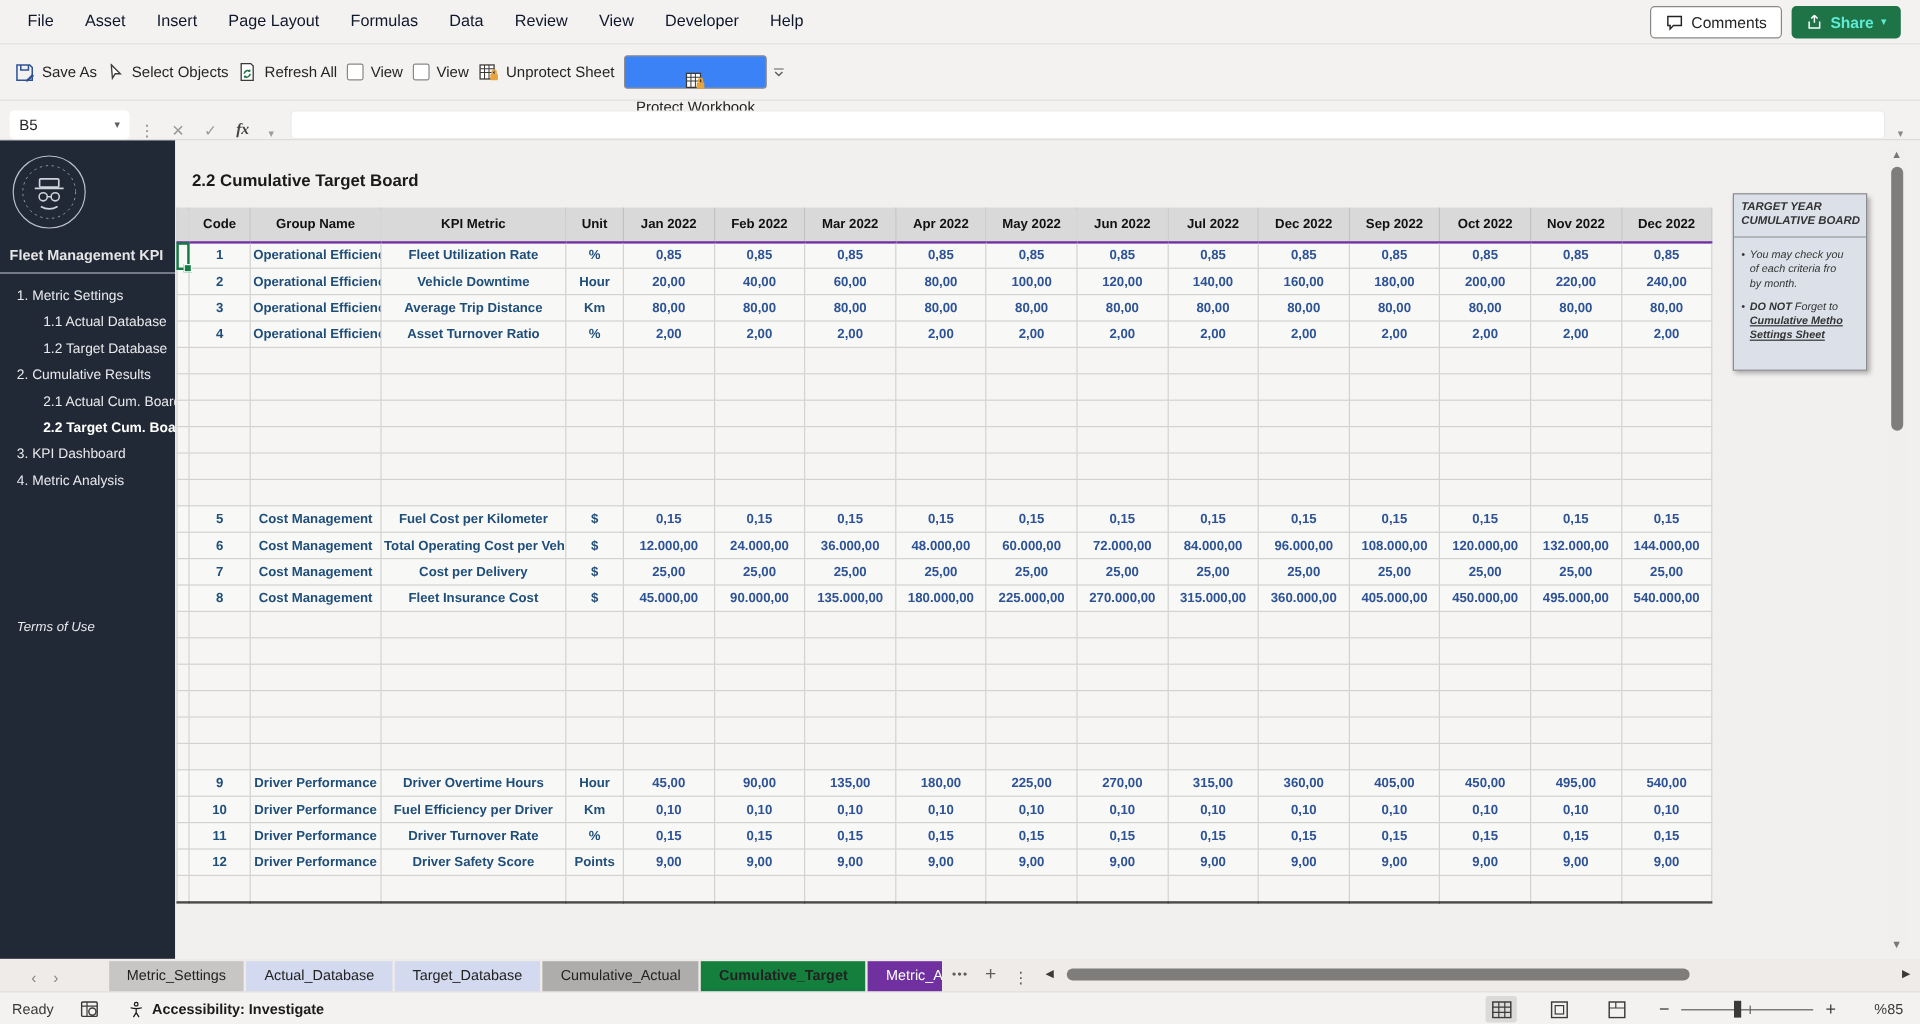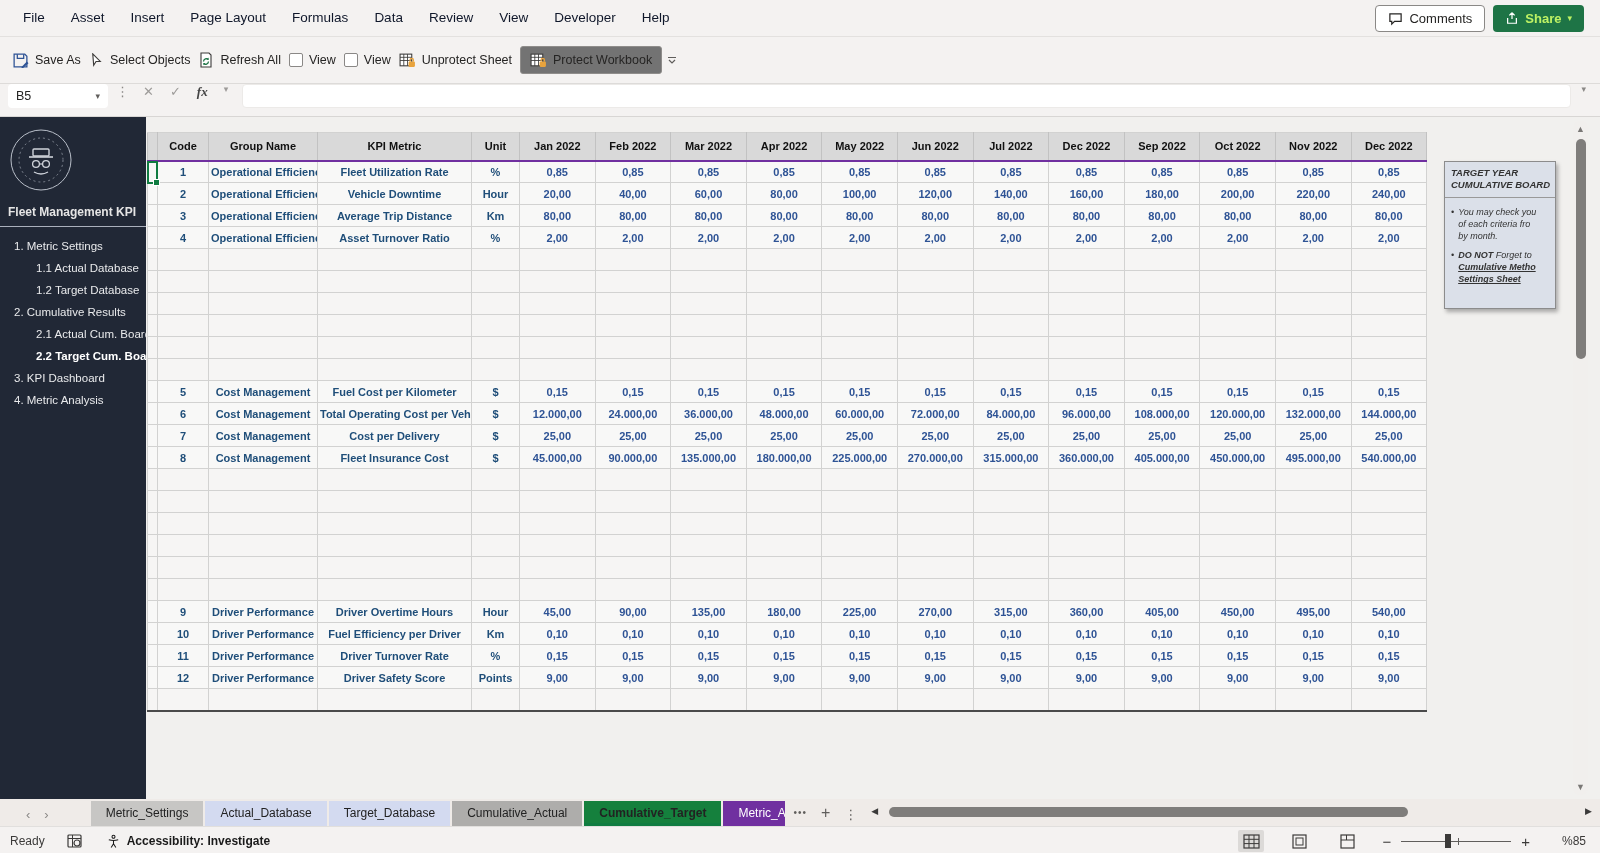--- a/index.html
+++ b/index.html
@@ -3,33 +3,33 @@
 <meta charset="utf-8">
 <style>
   * { margin:0; padding:0; box-sizing:border-box; }
   html,body { width:1600px; height:853px; overflow:hidden; font-family:"Liberation Sans", sans-serif; color:#252423; background:#f3f1f0; }
 
   
   .menubar { height:36px; background:#f4f2f1; display:flex; align-items:center; padding:0 10px; }
   .menu-item { font-size:13.5px; padding:0 13px; line-height:36px; cursor:default; color:#0f172a; }
   .menubar-right { margin-left:auto; display:flex; align-items:center; gap:8px; padding-right:6px; }
   .btn-comments { display:flex; align-items:center; gap:6px; background:#fff; border:1px solid #8a8886; border-radius:4px; height:27px; padding:0 12px; font-size:13px; }
-  .btn-share { display:flex; align-items:center; gap:6px; background:#1e7446; color:#bef264; border-radius:4px; height:27px; padding:0 12px; font-size:13px; font-weight:bold; }
+  .btn-share { display:flex; align-items:center; gap:6px; background:#1e7446; color:#5eead4; border-radius:4px; height:27px; padding:0 12px; font-size:13px; font-weight:bold; }
   .btn-share .chev { font-size:9px; font-weight:normal; }
 
   
   .toolbar { height:48px; background:#f4f2f1; border-top:1px solid #e3e1df; border-bottom:1px solid #dddbd9; display:flex; align-items:center; padding:0 12px; gap:8px; }
   .tool-btn { display:flex; align-items:center; gap:6px; font-size:12.5px; height:28px; }
   .tool-btn svg { flex:0 0 auto; }
-  .tool-btn.toggled { background:#737373; border:1px solid #8f8d8b; border-radius:3px; padding:12px 9px; }
+  .tool-btn.toggled { background:#3b82f6; border:1px solid #8f8d8b; border-radius:3px; padding:12px 9px;flex-direction:column; }
   .checkbox { width:14px; height:14px; border:1px solid #8a8886; border-radius:2px; background:#fff; display:inline-block; }
   .overflow-chip { margin-left:-4px; }
 
   
-  .formulabar { height:33px; background:#f4f2f1; border-bottom:1px solid #d8d6d4; display:flex; align-items:flex-start; padding:0 8px; gap:4px; }
+  .formulabar { height:33px; background:#f4f2f1; border-bottom:1px solid #d8d6d4; display:flex; align-items:flex-end; padding:0 8px; gap:4px; }
   .namebox { width:100px; height:24px; background:#fff; border-radius:4px; display:flex; align-items:center; font-size:12.5px; padding:0 8px; }
   .namebox .chev { margin-left:auto; color:#605e5c; font-size:9px; }
   .vdots { color:#8a8886; font-size:13px; padding:0 4px; letter-spacing:0; }
   .fbtn { color:#9d9b99; font-size:13px; padding:0 6px; }
   .fbtn.fx { color:#444; font-style:italic; font-weight:bold; font-family:"Liberation Serif", serif; }
   .formula-input { flex:1; height:24px; background:#fff; border-radius:4px; border:1px solid #eceae8; margin-left:4px; }
   .fb-expand { color:#8a8886; font-size:9px; padding:0 6px; }
 
   
   .main { display:flex; height:682px; }
@@ -237,23 +237,25 @@
     <div class="nav">
         <div class="nav-item">1. Metric Settings</div>
         <div class="nav-item lvl2">1.1 Actual Database</div>
         <div class="nav-item lvl2">1.2 Target Database</div>
         <div class="nav-item">2. Cumulative Results</div>
         <div class="nav-item lvl2">2.1 Actual Cum. Board</div>
         <div class="nav-item lvl2 active">2.2 Target Cum. Board</div>
         <div class="nav-item">3. KPI Dashboard</div>
         <div class="nav-item">4. Metric Analysis</div>
       </div>
+    <div class="side-footer">Terms of Use</div>
   </div>
 
   <div class="sheet">
+    <div class="sheet-title">2.2 Cumulative Target Board</div>
 
     <div class="table-wrap">
       <table class="kpi">
           <colgroup>
             <col style="width: 10px;">
             <col style="width: 51px;">
             <col style="width: 109px;">
             <col style="width: 154px;">
             <col style="width: 48px;">
             <col style="width: 75.6px;">

